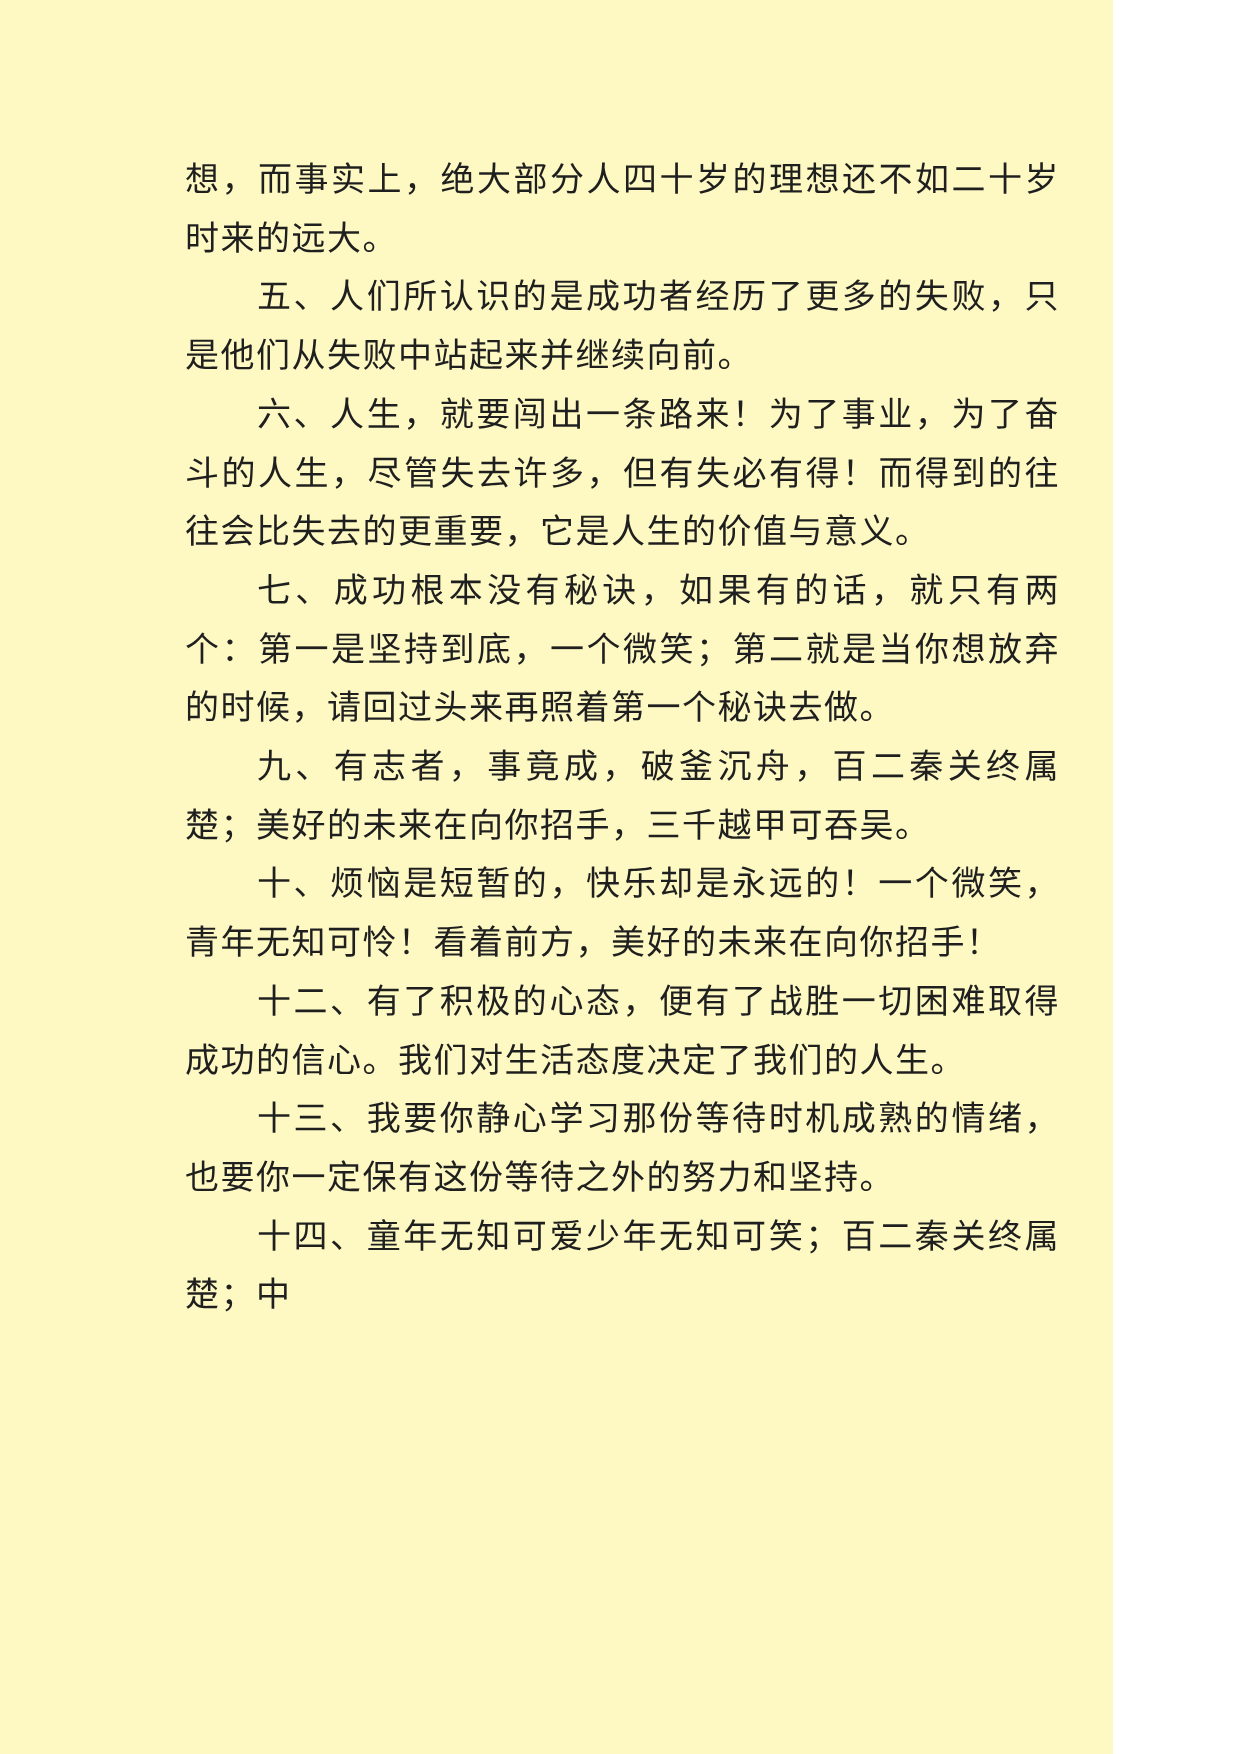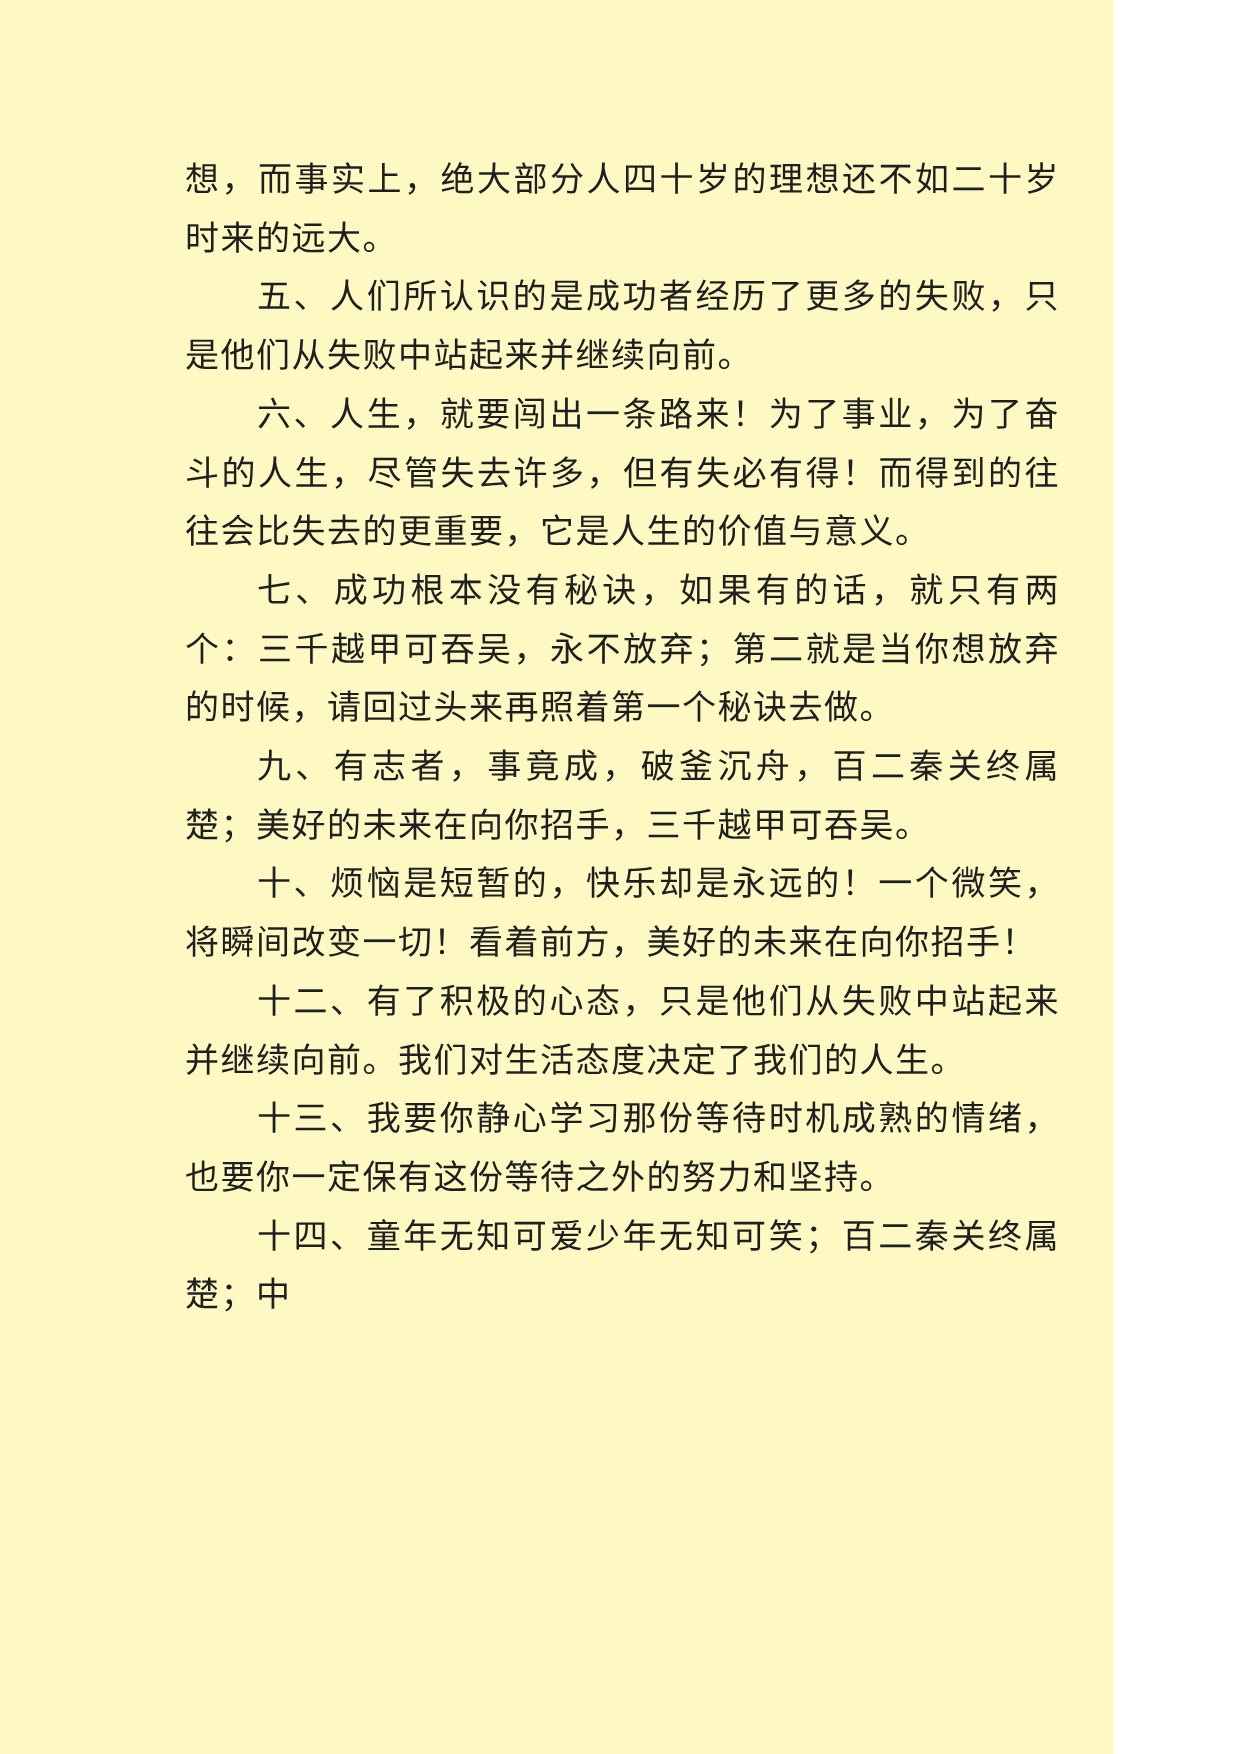--- a/index.html
+++ b/index.html
@@ -36,20 +36,20 @@
   }
 </style>
 </head>
 <body>
 
 <div class="page">
   <div class="doc-body">
     <p class="para no-indent">想，而事实上，绝大部分人四十岁的理想还不如二十岁时来的远大。</p>
     <p class="para">五、人们所认识的是成功者经历了更多的失败，只是他们从失败中站起来并继续向前。</p>
     <p class="para">六、人生，就要闯出一条路来！为了事业，为了奋斗的人生，尽管失去许多，但有失必有得！而得到的往往会比失去的更重要，它是人生的价值与意义。</p>
-    <p class="para">七、成功根本没有秘诀，如果有的话，就只有两个：三千越甲可吞吴，永不放弃；第二就是当你想放弃的时候，请回过头来再照着第一个秘诀去做。</p>
+    <p class="para">七、成功根本没有秘诀，如果有的话，就只有两个：第一是坚持到底，一个微笑；第二就是当你想放弃的时候，请回过头来再照着第一个秘诀去做。</p>
     <p class="para">九、有志者，事竟成，破釜沉舟，百二秦关终属楚；美好的未来在向你招手，三千越甲可吞吴。</p>
-    <p class="para">十、烦恼是短暂的，快乐却是永远的！一个微笑，将瞬间改变一切！看着前方，美好的未来在向你招手！</p>
-    <p class="para">十二、有了积极的心态，只是他们从失败中站起来并继续向前。我们对生活态度决定了我们的人生。</p>
+    <p class="para">十、烦恼是短暂的，快乐却是永远的！一个微笑，青年无知可怜！看着前方，美好的未来在向你招手！</p>
+    <p class="para">十二、有了积极的心态，便有了战胜一切困难取得成功的信心。我们对生活态度决定了我们的人生。</p>
     <p class="para">十三、我要你静心学习那份等待时机成熟的情绪，也要你一定保有这份等待之外的努力和坚持。</p>
     <p class="para">十四、童年无知可爱少年无知可笑；百二秦关终属楚；中</p>
   </div>
 </div>
 
 </body></html>

